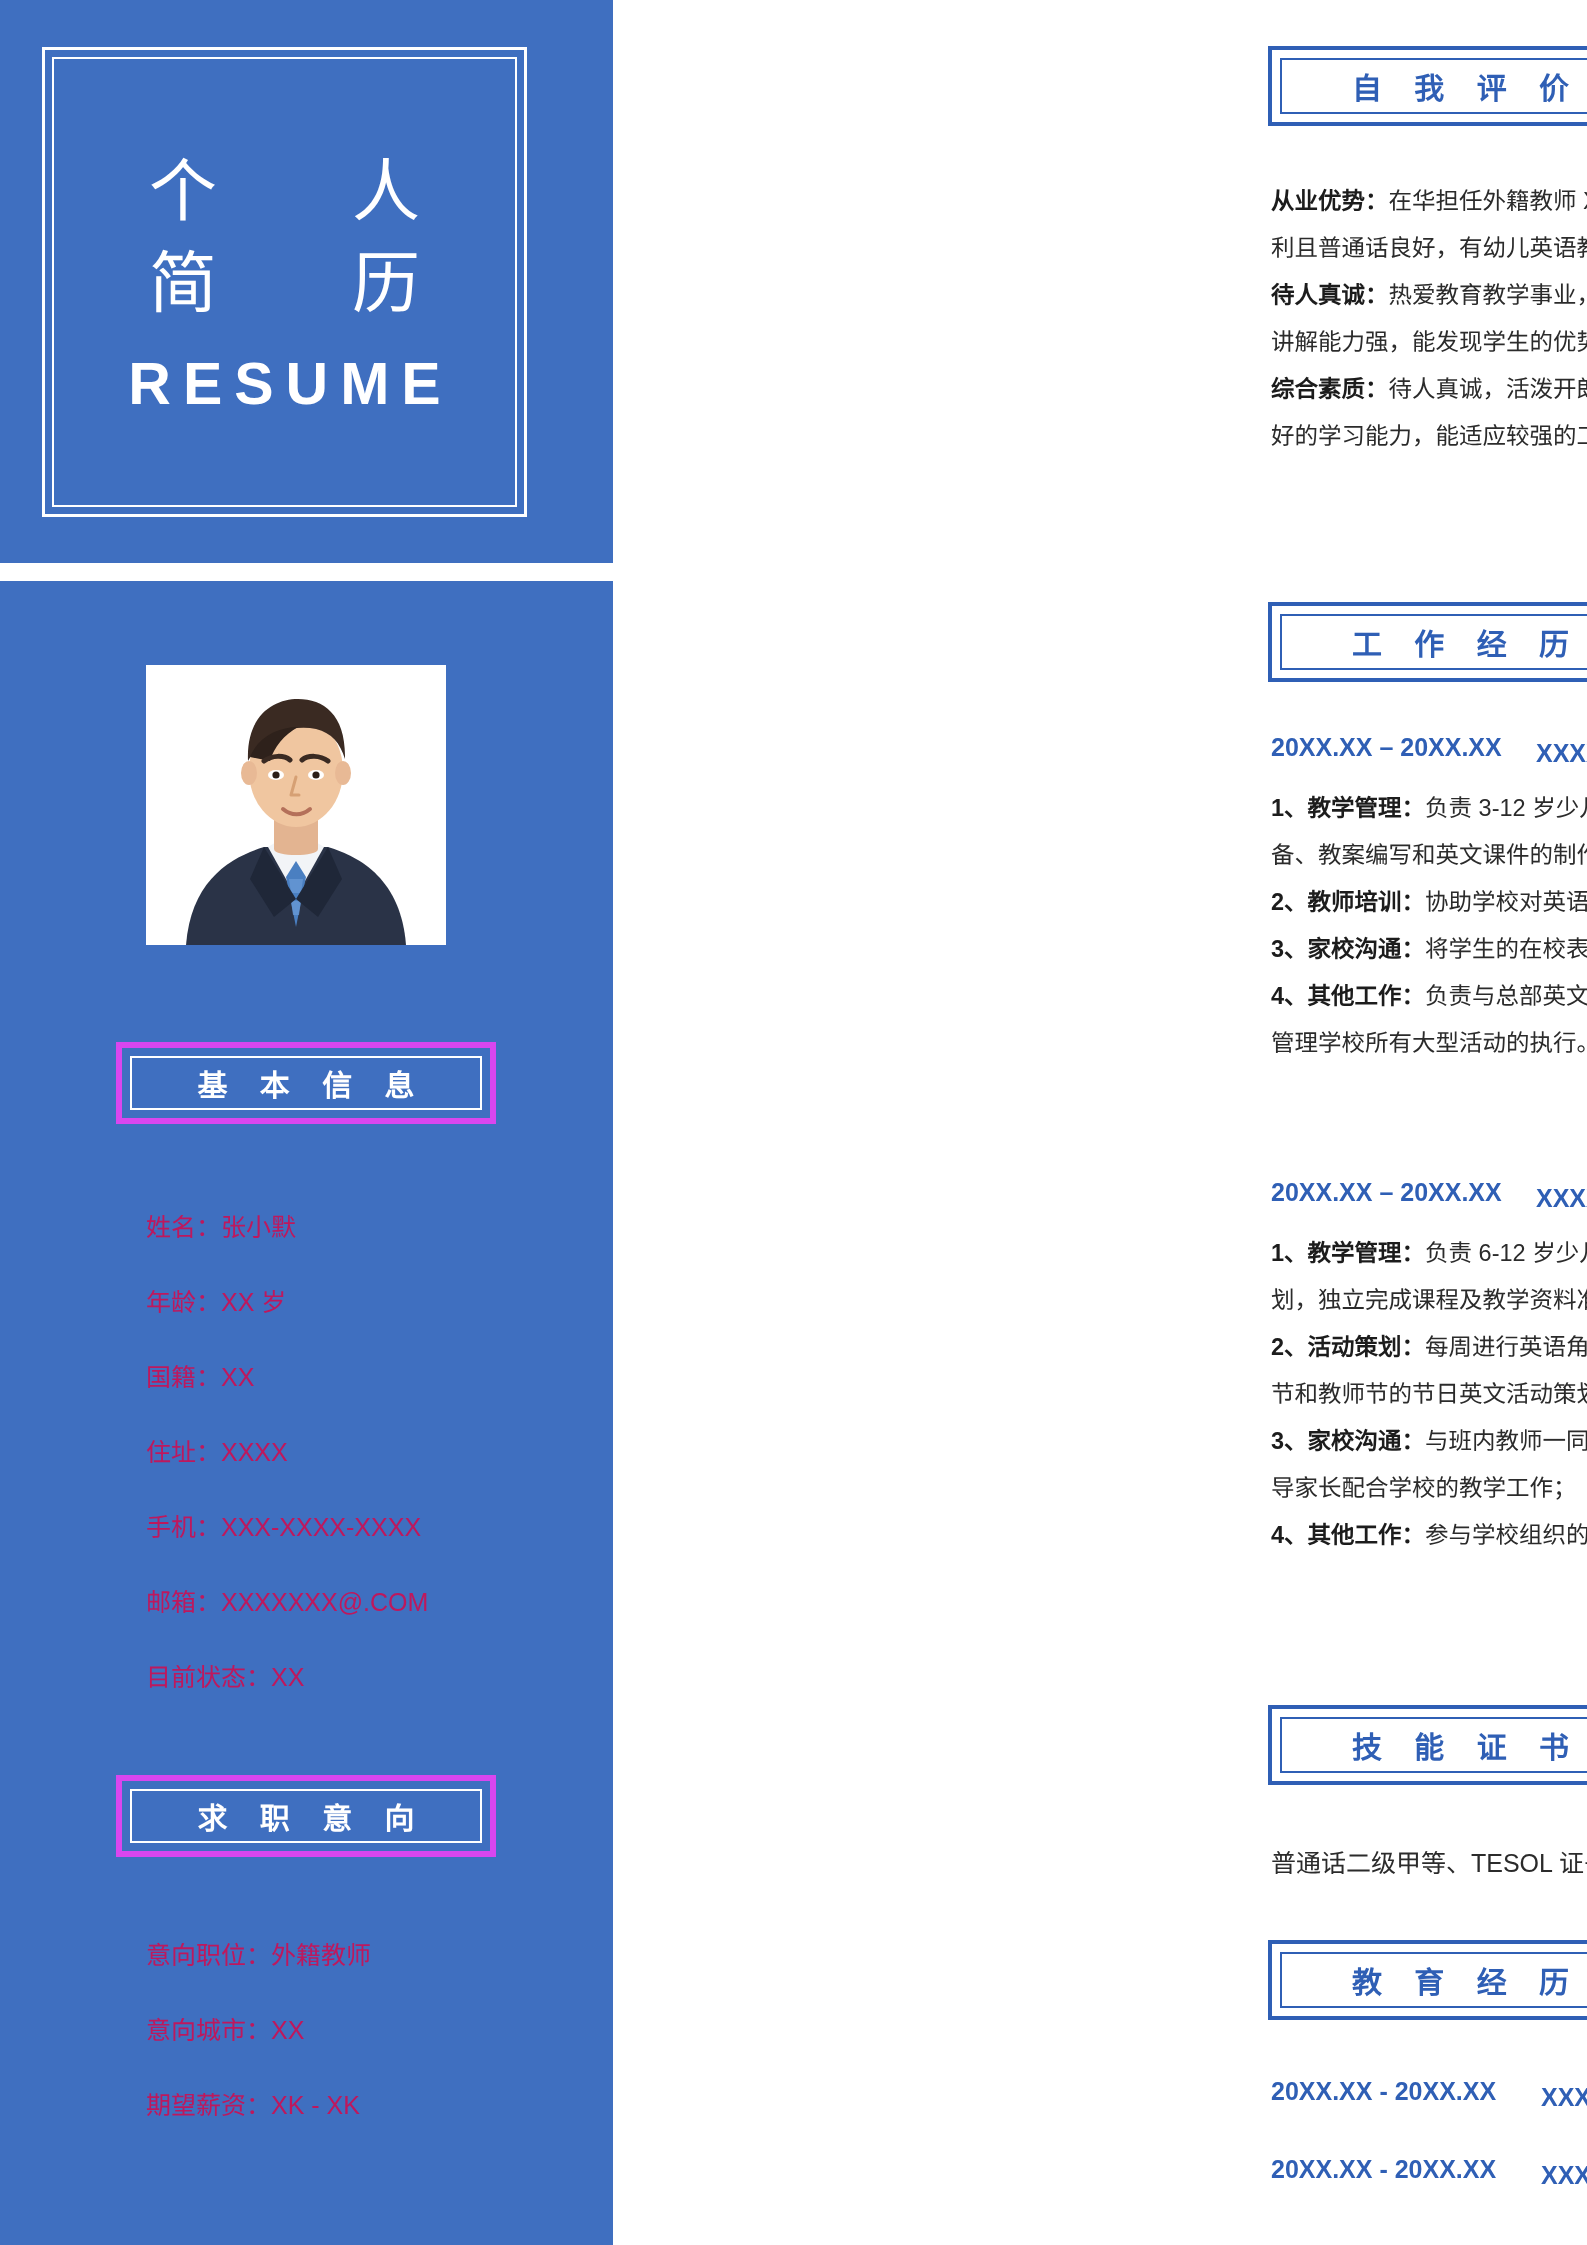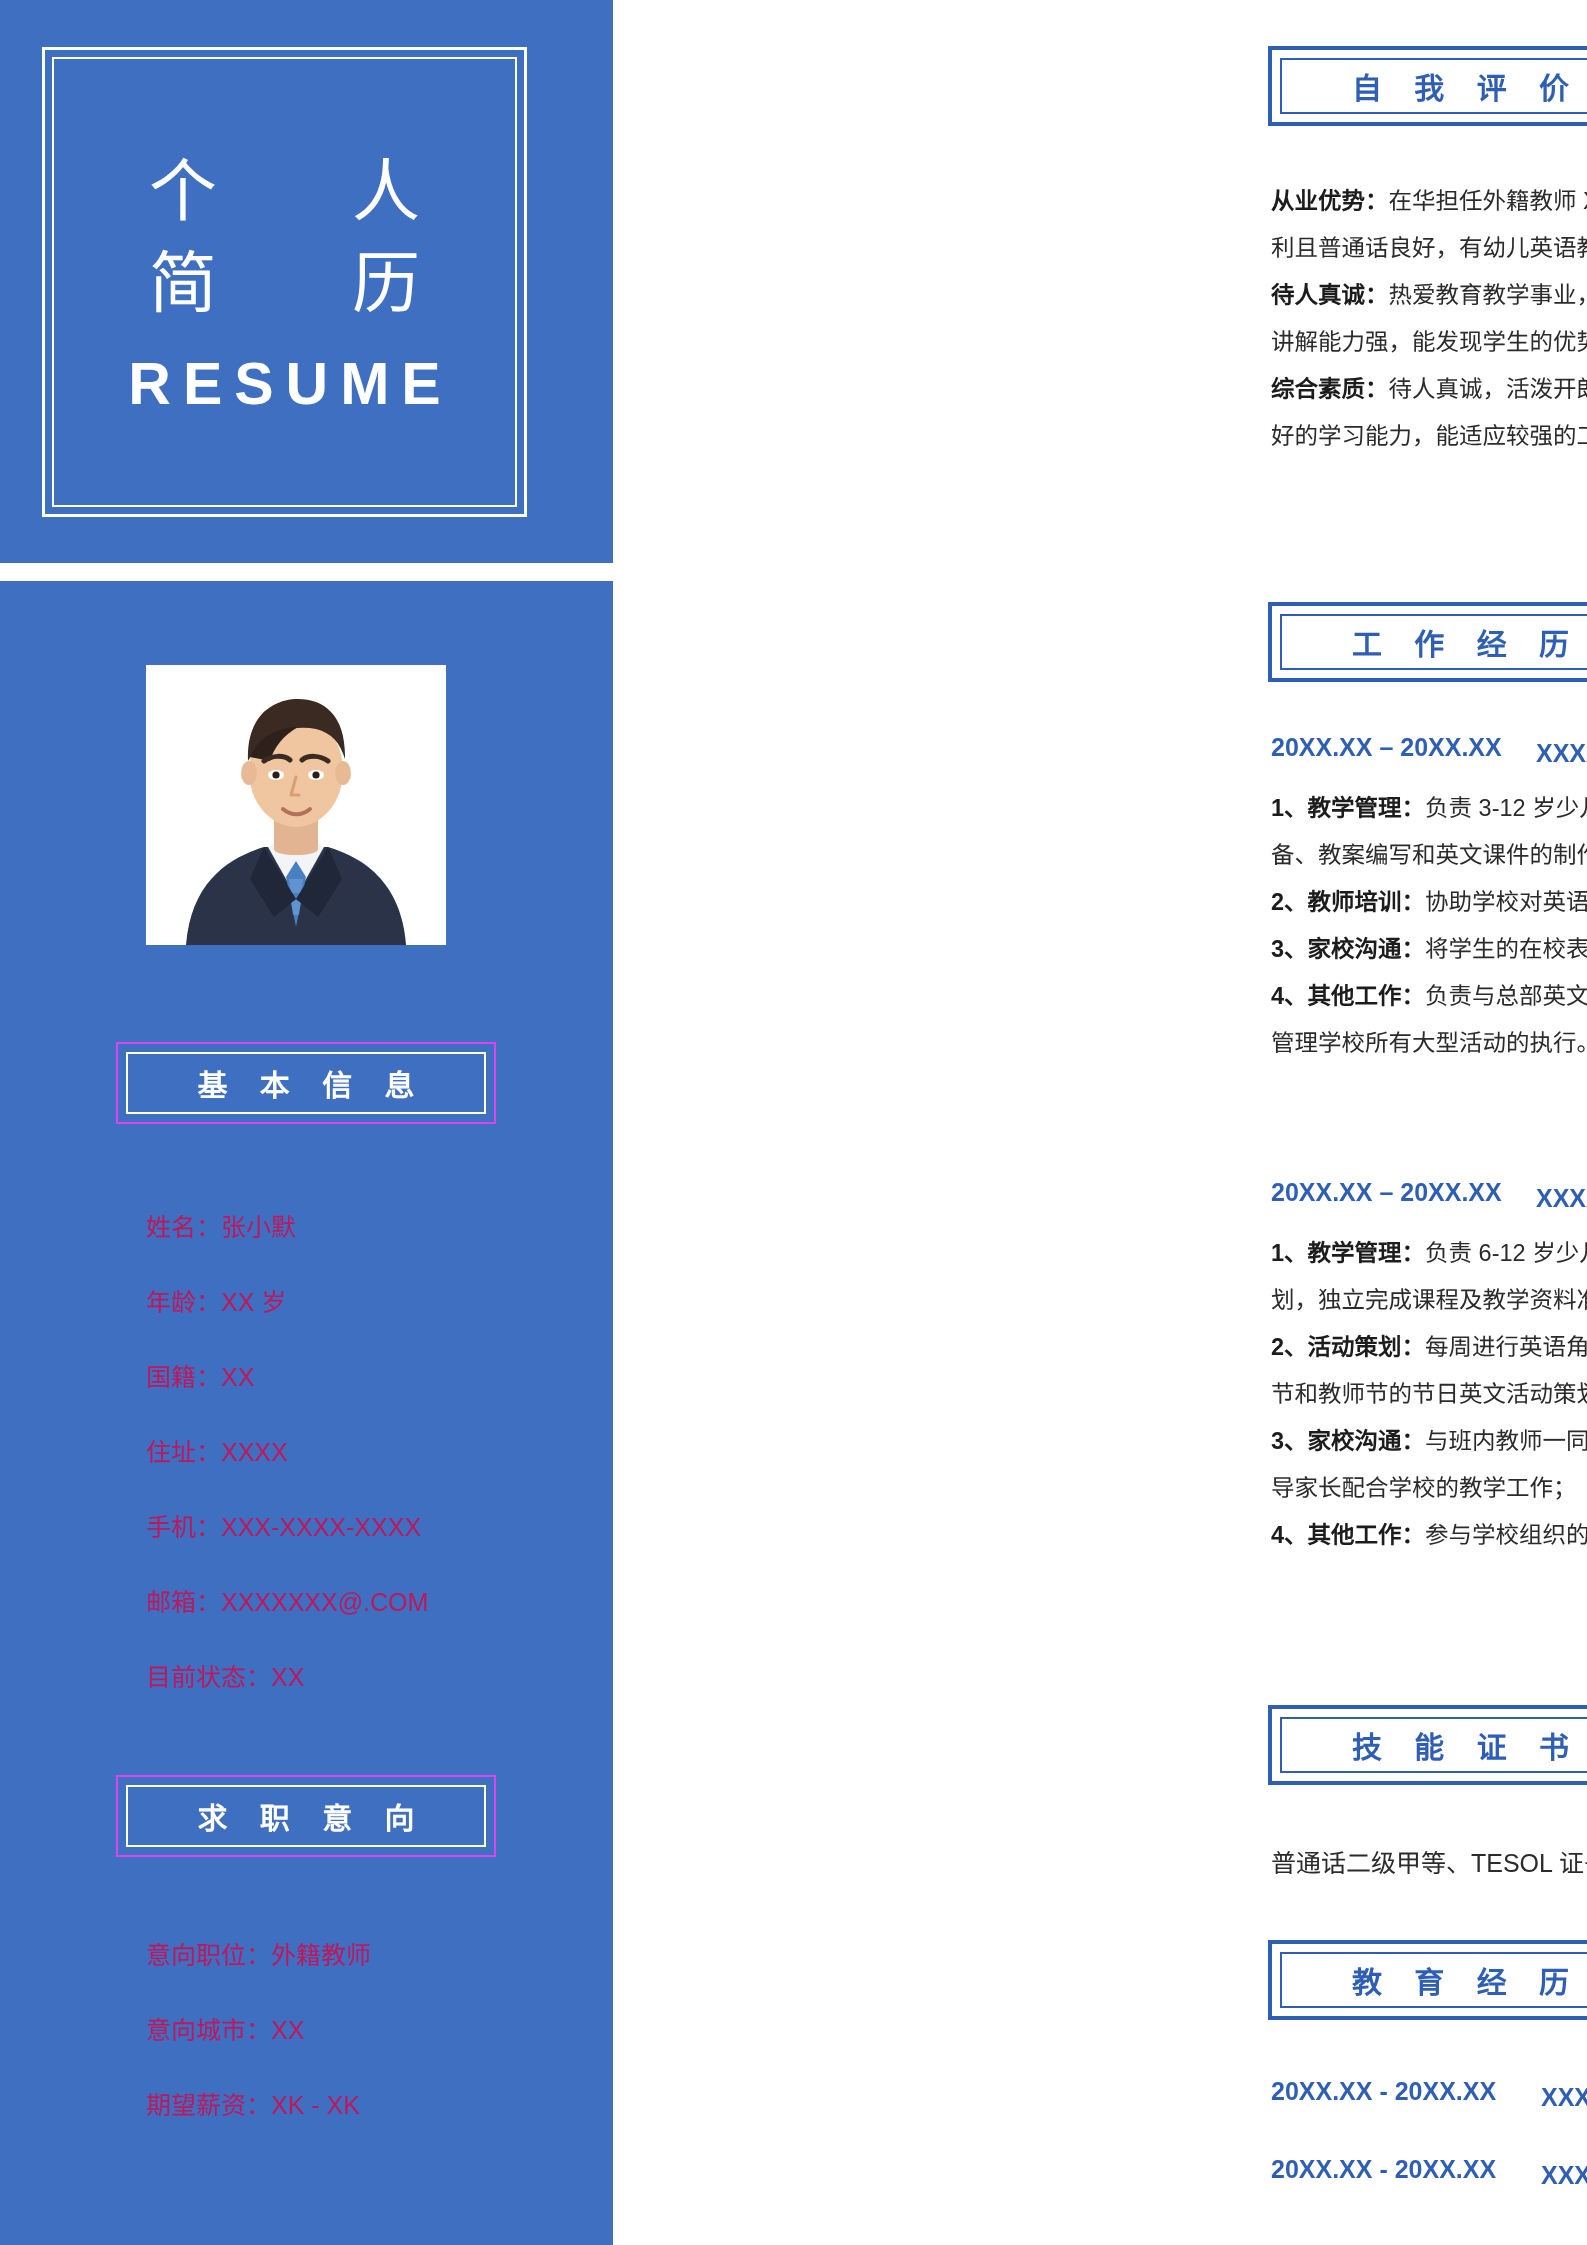--- a/index.html
+++ b/index.html
@@ -101,21 +101,21 @@
     background: #ffffff;
     overflow: hidden;
   }
   .photo-svg { display:block; }
 
   
   .lsec-outer {
     position: absolute;
     width: 380px;
     height: 82px;
-    border: 2px solid #d946ef;
+    border: 6px solid #d946ef;
     box-sizing: border-box;
   }
   .lsec-inner {
     position: absolute;
     left: 8px;
     top: 8px;
     right: 8px;
     bottom: 8px;
     border: 2px solid #ffffff;
     box-sizing: border-box;

